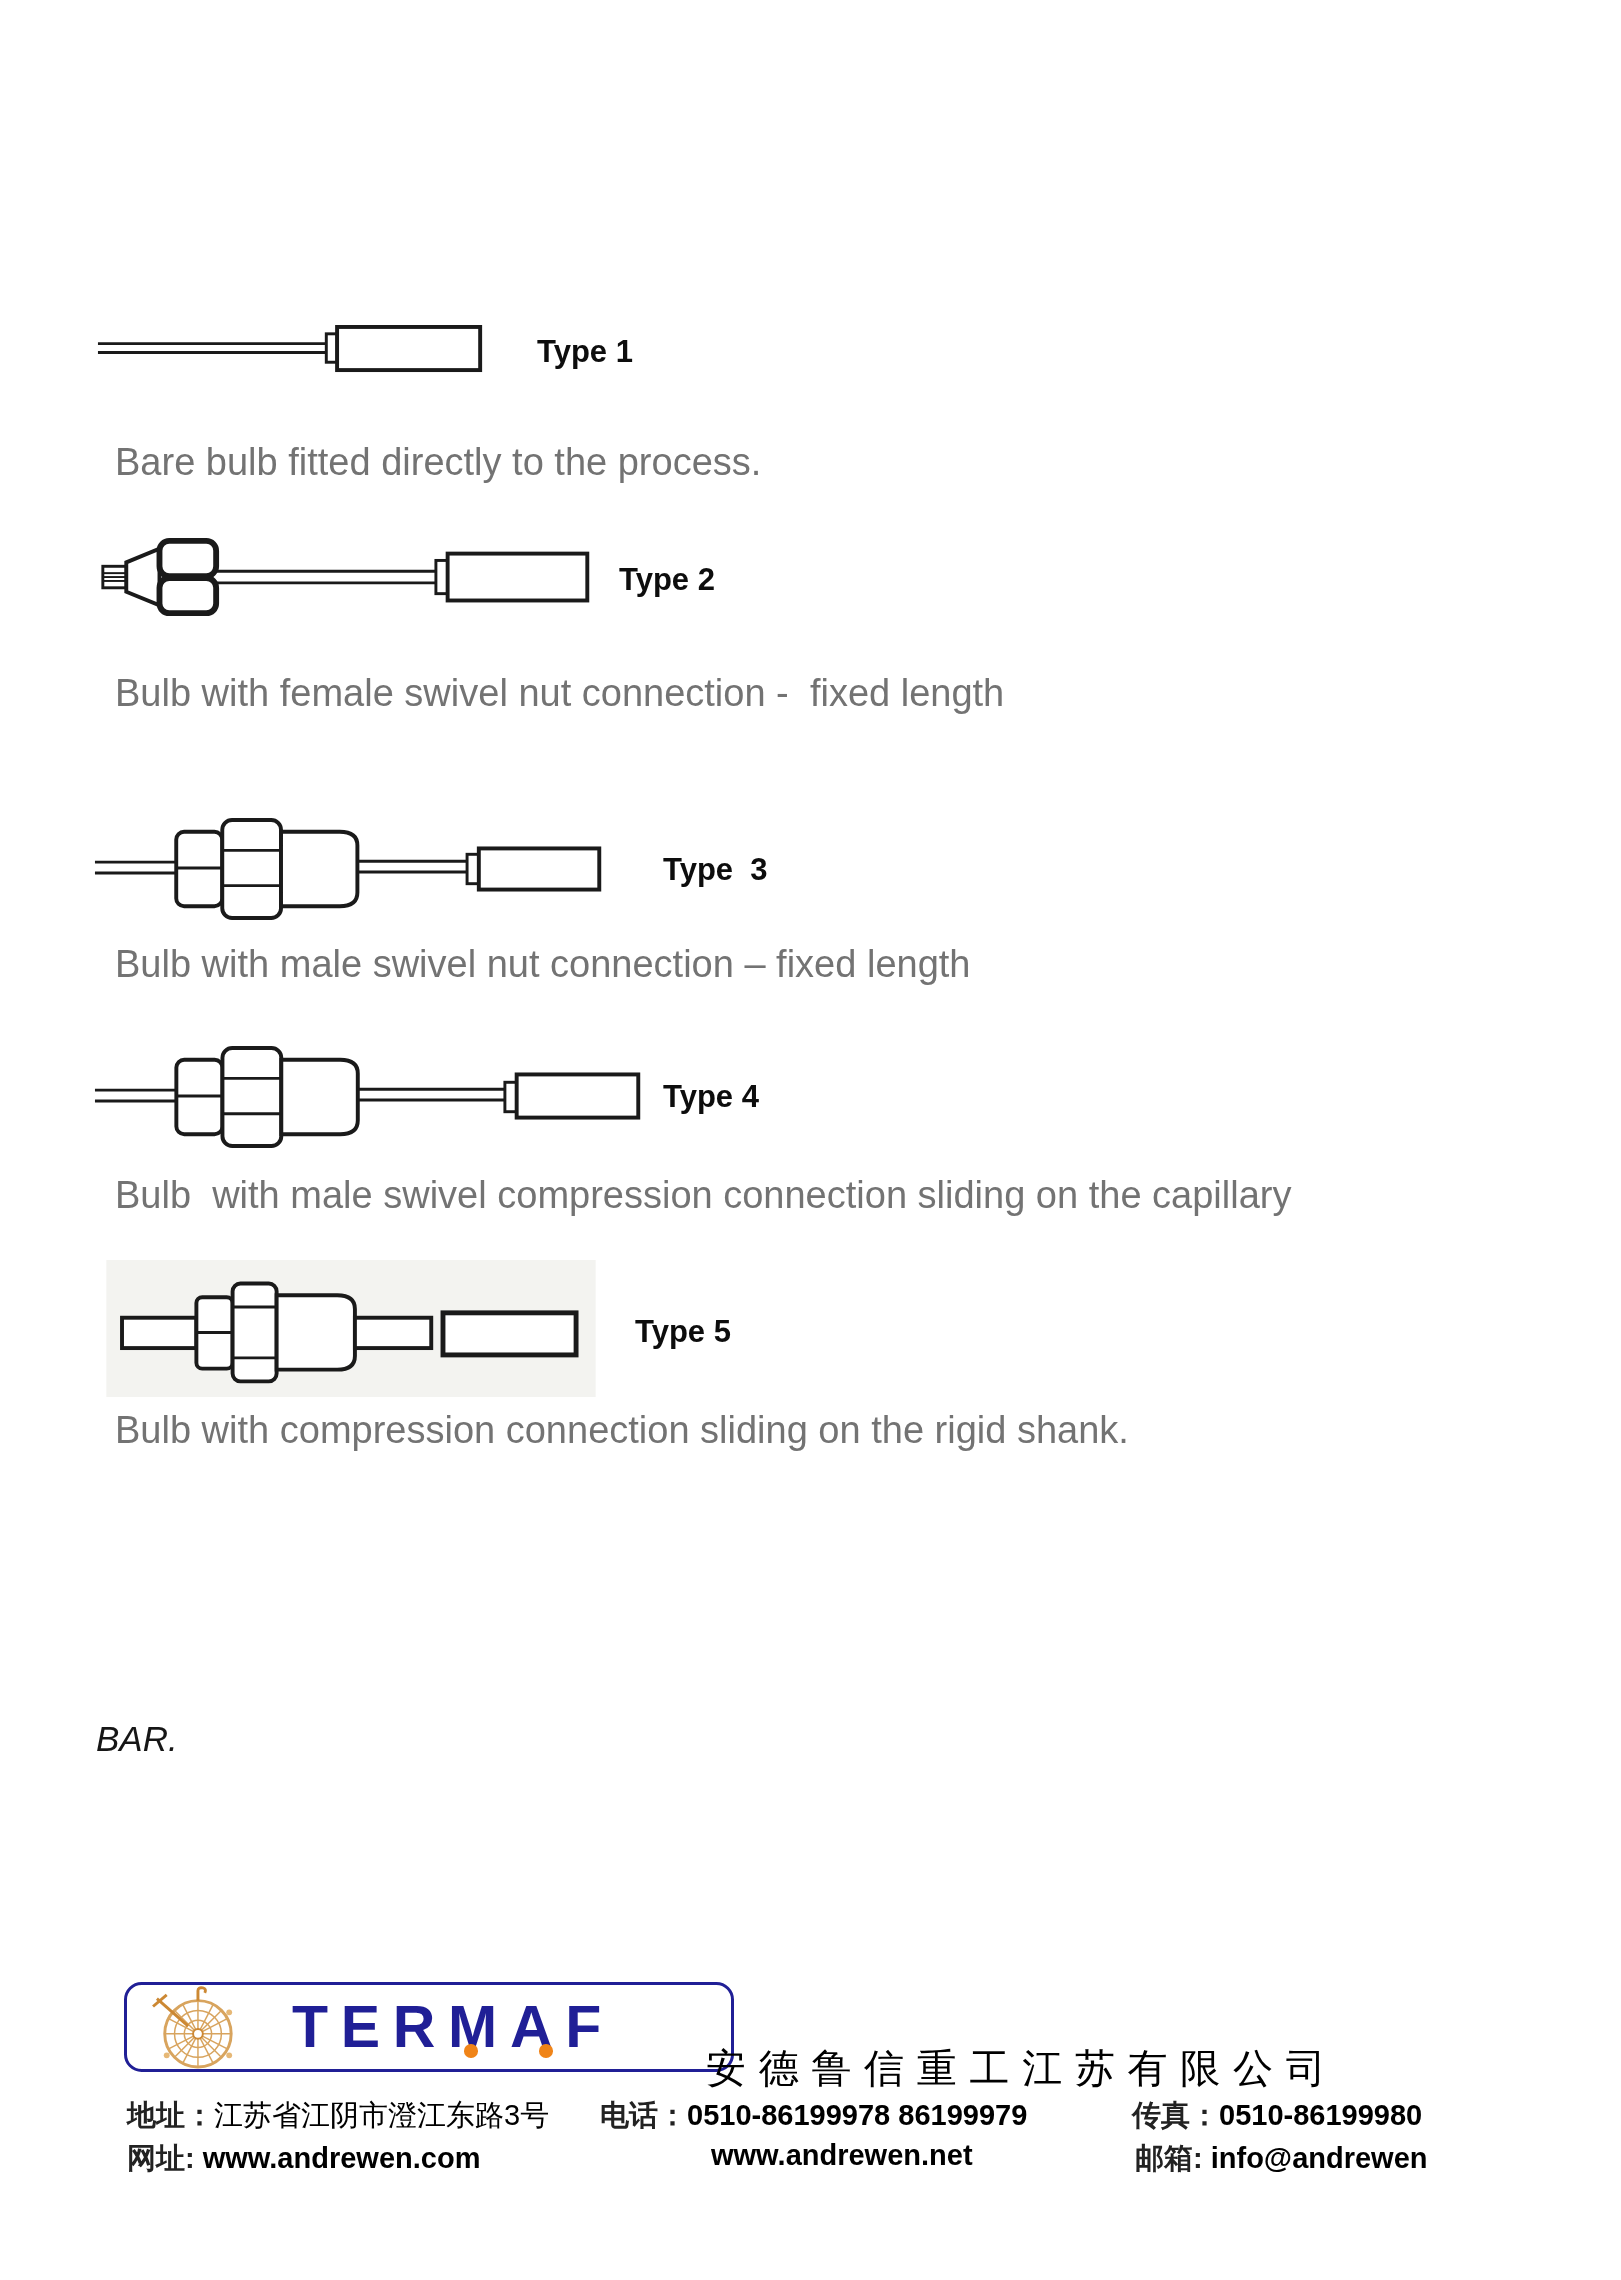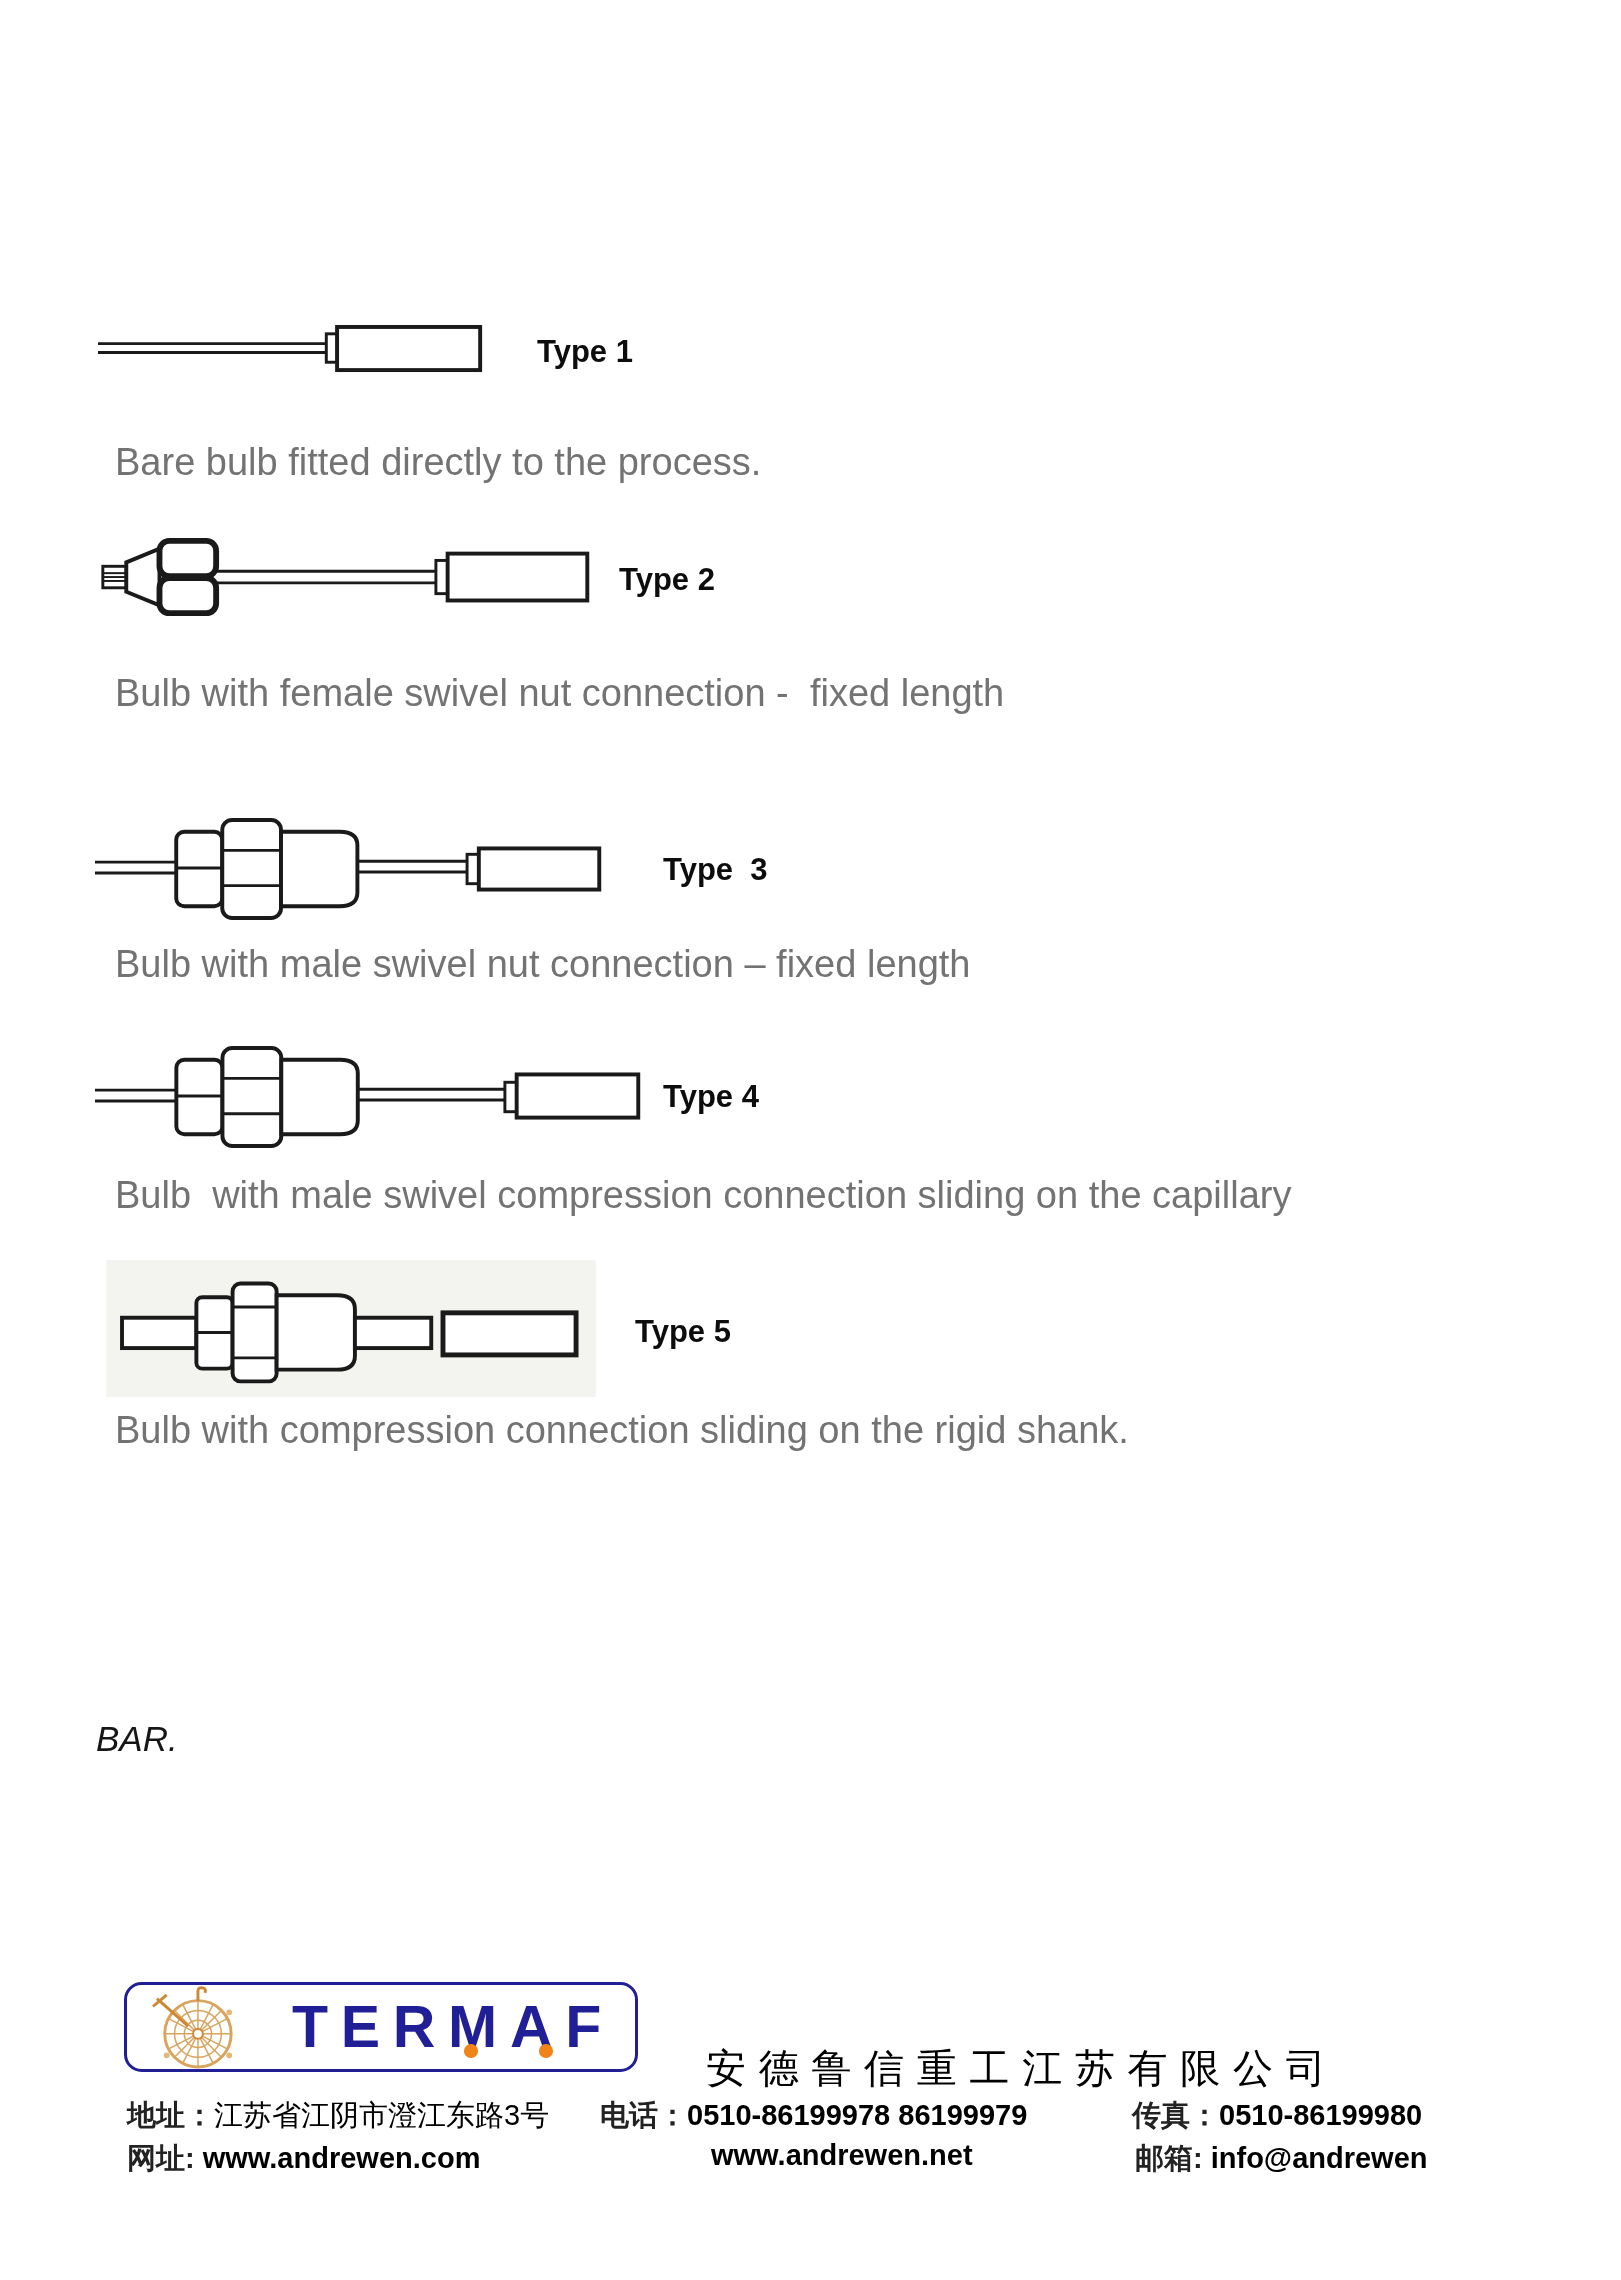--- a/index.html
+++ b/index.html
@@ -10,21 +10,21 @@
     letter-spacing:1px;color:#0d0d0d;white-space:pre-wrap;}
 
   .diagram{position:absolute;}
   .type-label{position:absolute;font-size:31px;font-weight:bold;color:#0d0d0d;white-space:pre-wrap;}
   .desc{position:absolute;left:96px;font-size:38px;color:#737373;white-space:pre-wrap;margin-left:19px;}
 
   .note{position:absolute;left:96px;top:1598px;font-size:35px;font-style:italic;
     color:#161616;line-height:1.62;white-space:pre-wrap;}
 
   
-  .logo-box{position:absolute;left:124px;top:1982px;width:514px;height:90px;
+  .logo-box{position:absolute;left:124px;top:1982px;width:610px;height:90px;
     border:3.9px solid #201f96;border-radius:17.6px;background:#fff;box-sizing:border-box;}
   .emblem{position:absolute;left:9.8px;top:0px;}
   .logo-word{position:absolute;left:165px;top:7.8px;font-size:59px;font-weight:800;
     color:#201f96;letter-spacing:12.7px;white-space:pre-wrap;}
   .logo-dot{position:absolute;width:13.7px;height:13.7px;border-radius:50%;background:#f08418;}
   .dot-m{left:337px;top:59px;}
   .dot-a{left:412px;top:59px;}
 
   .company-cn{position:absolute;left:706px;top:2041px;font-size:40px;color:#000;
     letter-spacing:12.7px;white-space:nowrap;}

